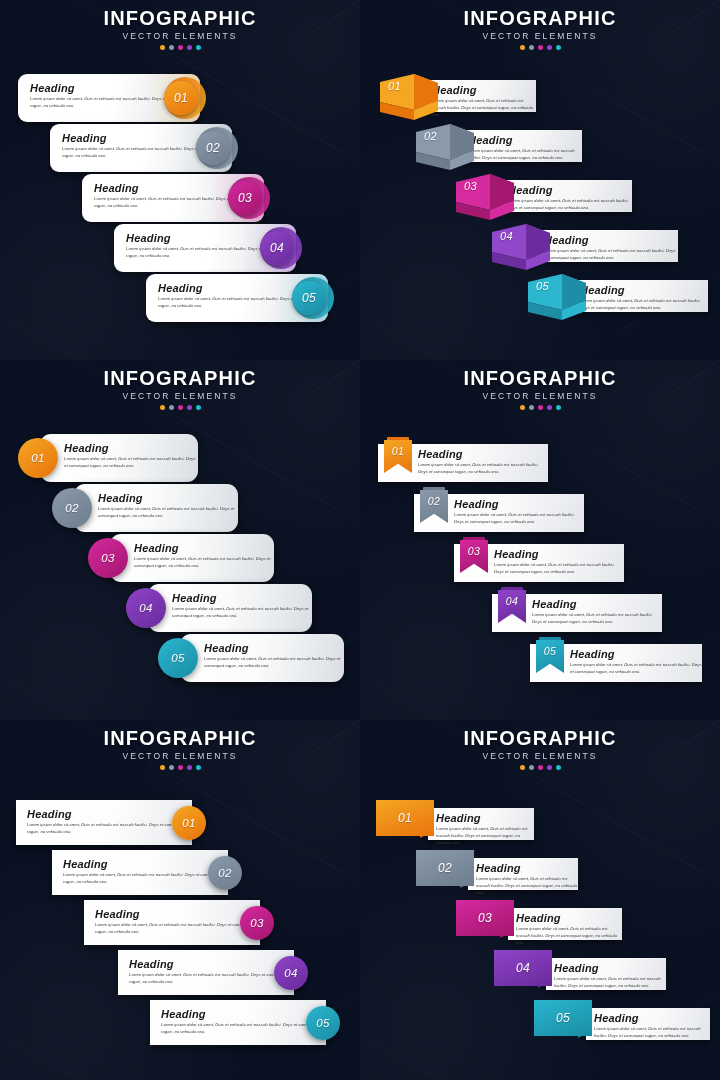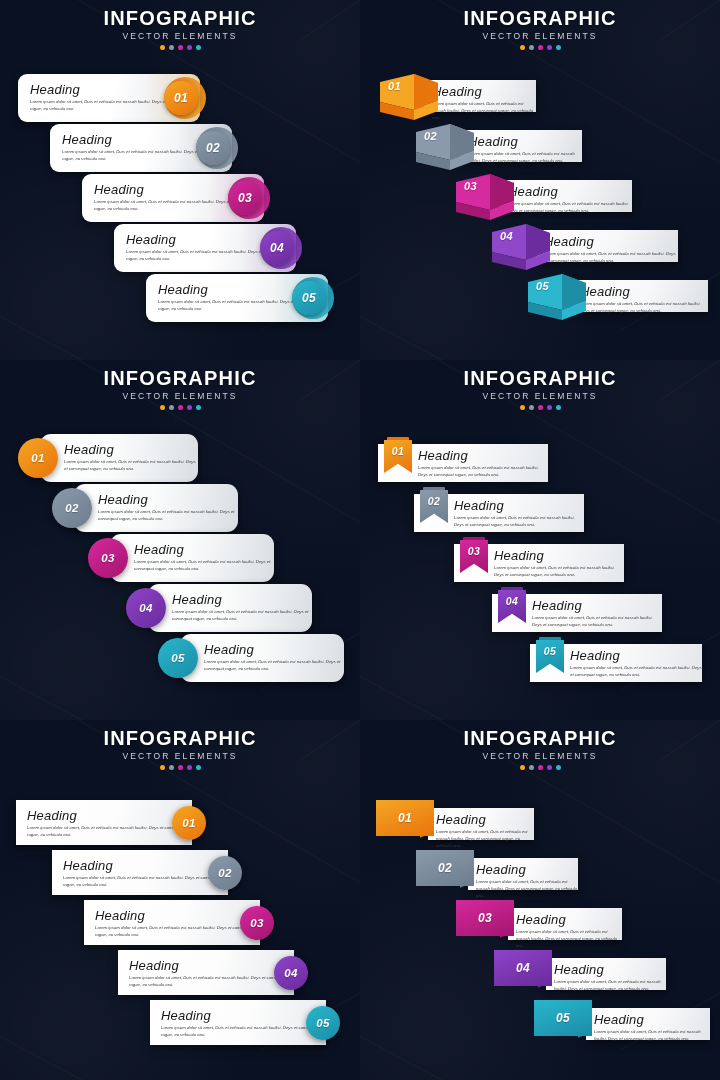--- a/index.html
+++ b/index.html
@@ -25,25 +25,25 @@
 
   
   .hdr { position:absolute; top:8px; left:0; right:0; text-align:center; z-index:6; }
   .hdr .t1 { font-size:20px; font-weight:bold; letter-spacing:1.2px; color:#ffffff;
              line-height:1.05; text-shadow:0 1px 2px rgba(0,0,0,.5); }
   .hdr .t2 { font-size:8.5px; letter-spacing:2.1px; color:#cfd6e0; margin-top:2px; }
   .dots { margin-top:4px; display:flex; gap:4px; justify-content:center; }
   .dots span { width:5px; height:5px; border-radius:50%; display:block; }
 
   
-  .hd { font-size:13px; font-weight:normal; font-style:italic; color:#181818;
+  .hd { font-size:11px; font-weight:bold; font-style:italic; color:#181818;
         letter-spacing:.2px; white-space:nowrap; }
   .bd { font-size:4.3px; font-style:italic; color:#3a3a3a; line-height:1.62;
         margin-top:2px; }
-  .num { font-weight:bold; font-style:italic; color:#fff; letter-spacing:.3px;
+  .num { font-weight:normal; font-style:italic; color:#fff; letter-spacing:.3px;
          text-shadow:0 1px 1px rgba(0,0,0,.25); }
 
   
   .p1 .row { position:absolute; height:48px; }
   .p1 .bar { position:absolute; inset:0; border-radius:9px;
     background:linear-gradient(100deg,#ffffff 0%,#ffffff 52%,#eceef0 78%,#dfe2e6 100%);
     box-shadow:0 3px 7px rgba(0,0,0,.55); overflow:hidden; }
   .p1 .bar .tip { position:absolute; right:0; top:0; bottom:0; width:30%; }
   .p1 .txt { position:absolute; left:12px; top:8px; z-index:3; }
   .p1 .ring { position:absolute; border-radius:50%; right:-6px; top:3px;

